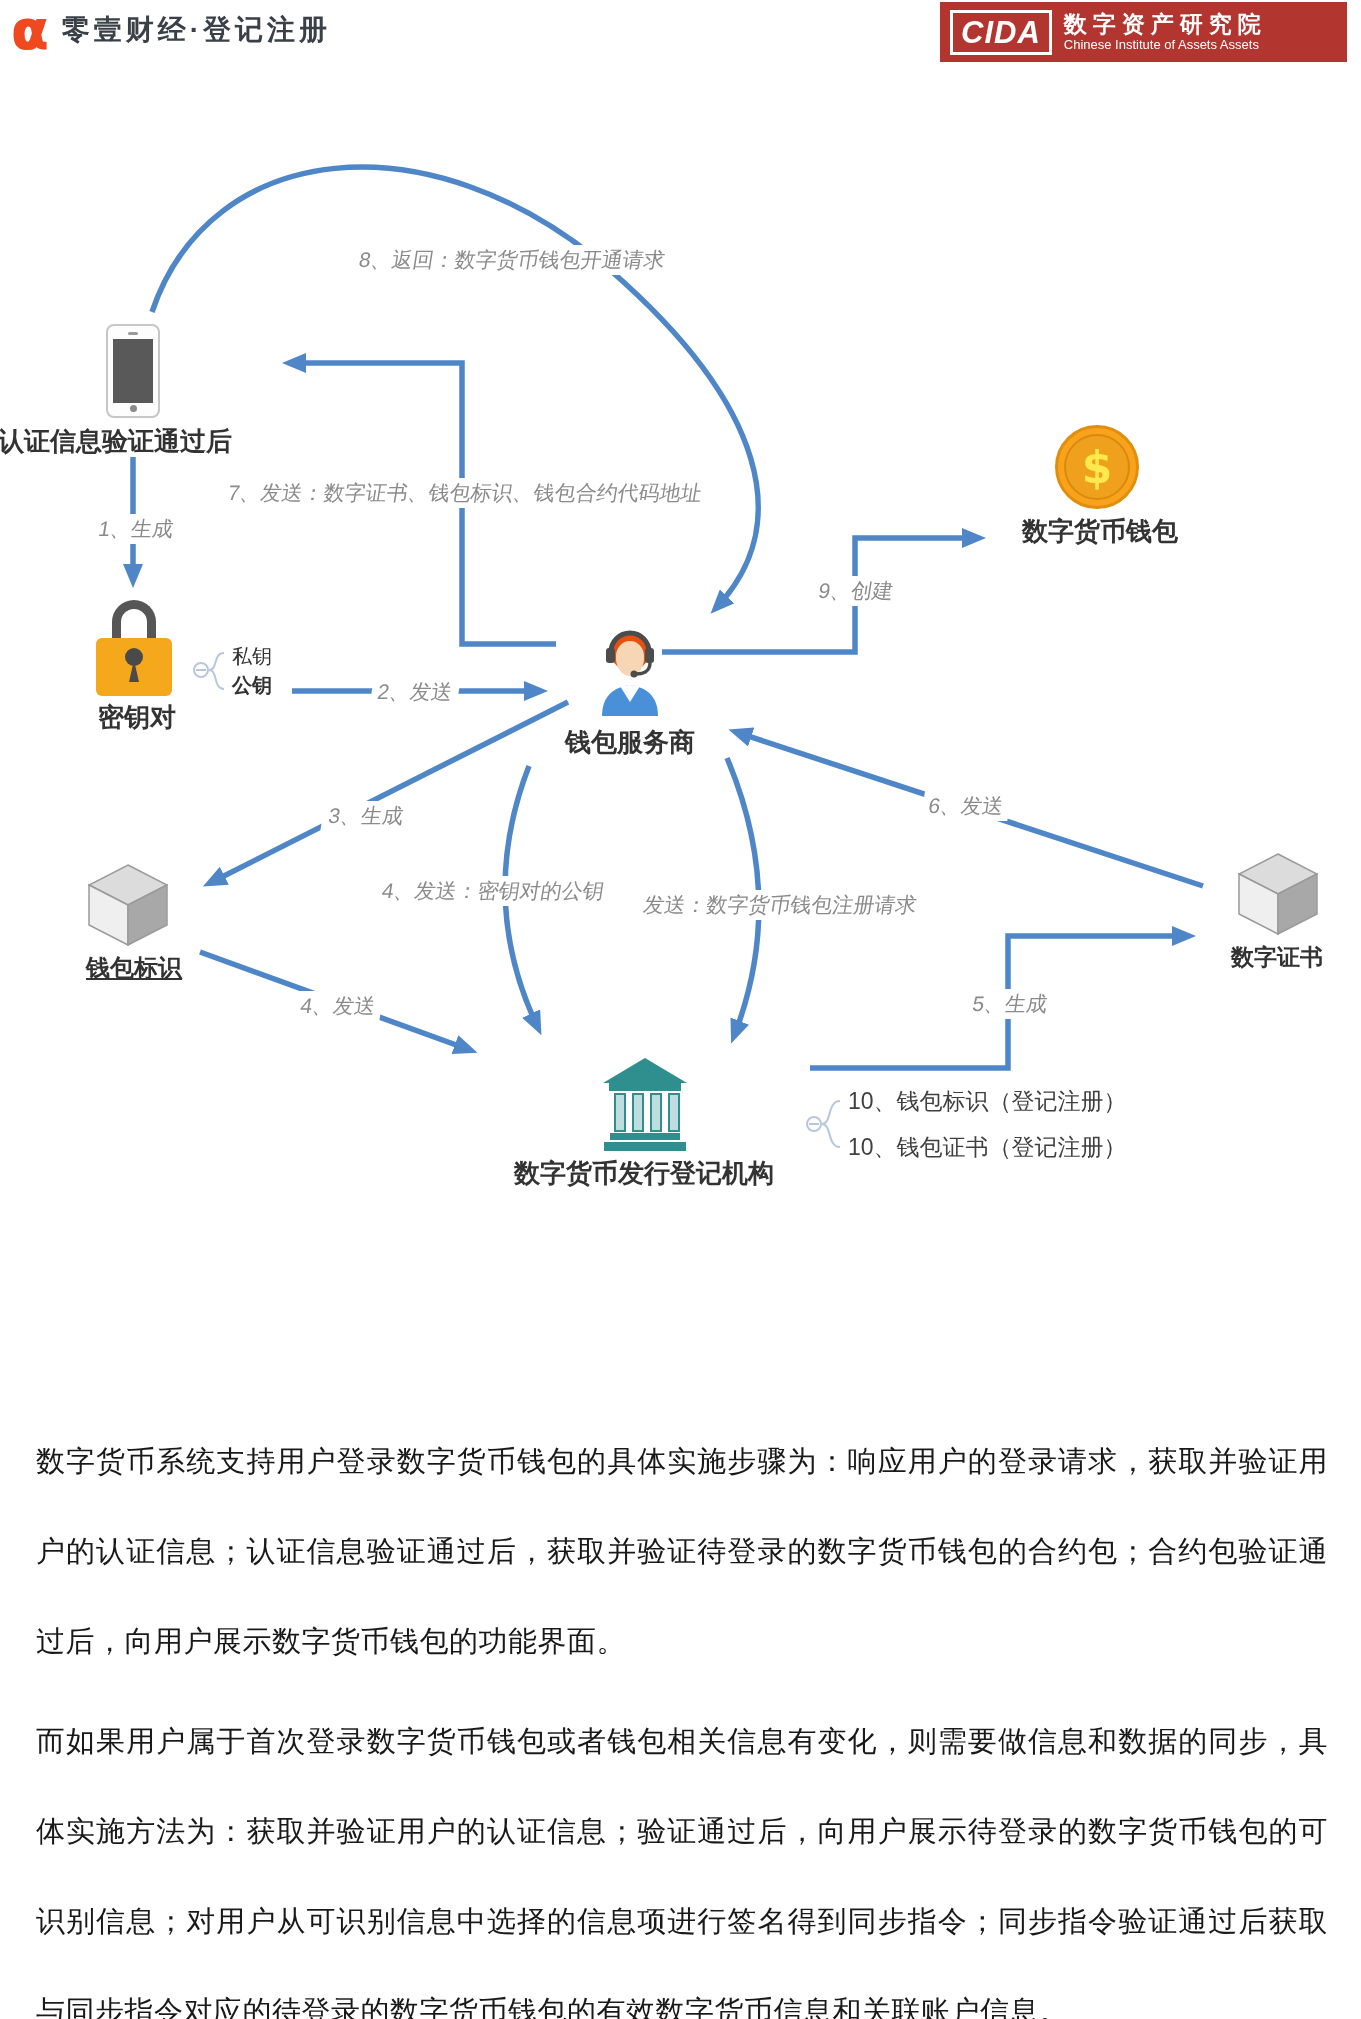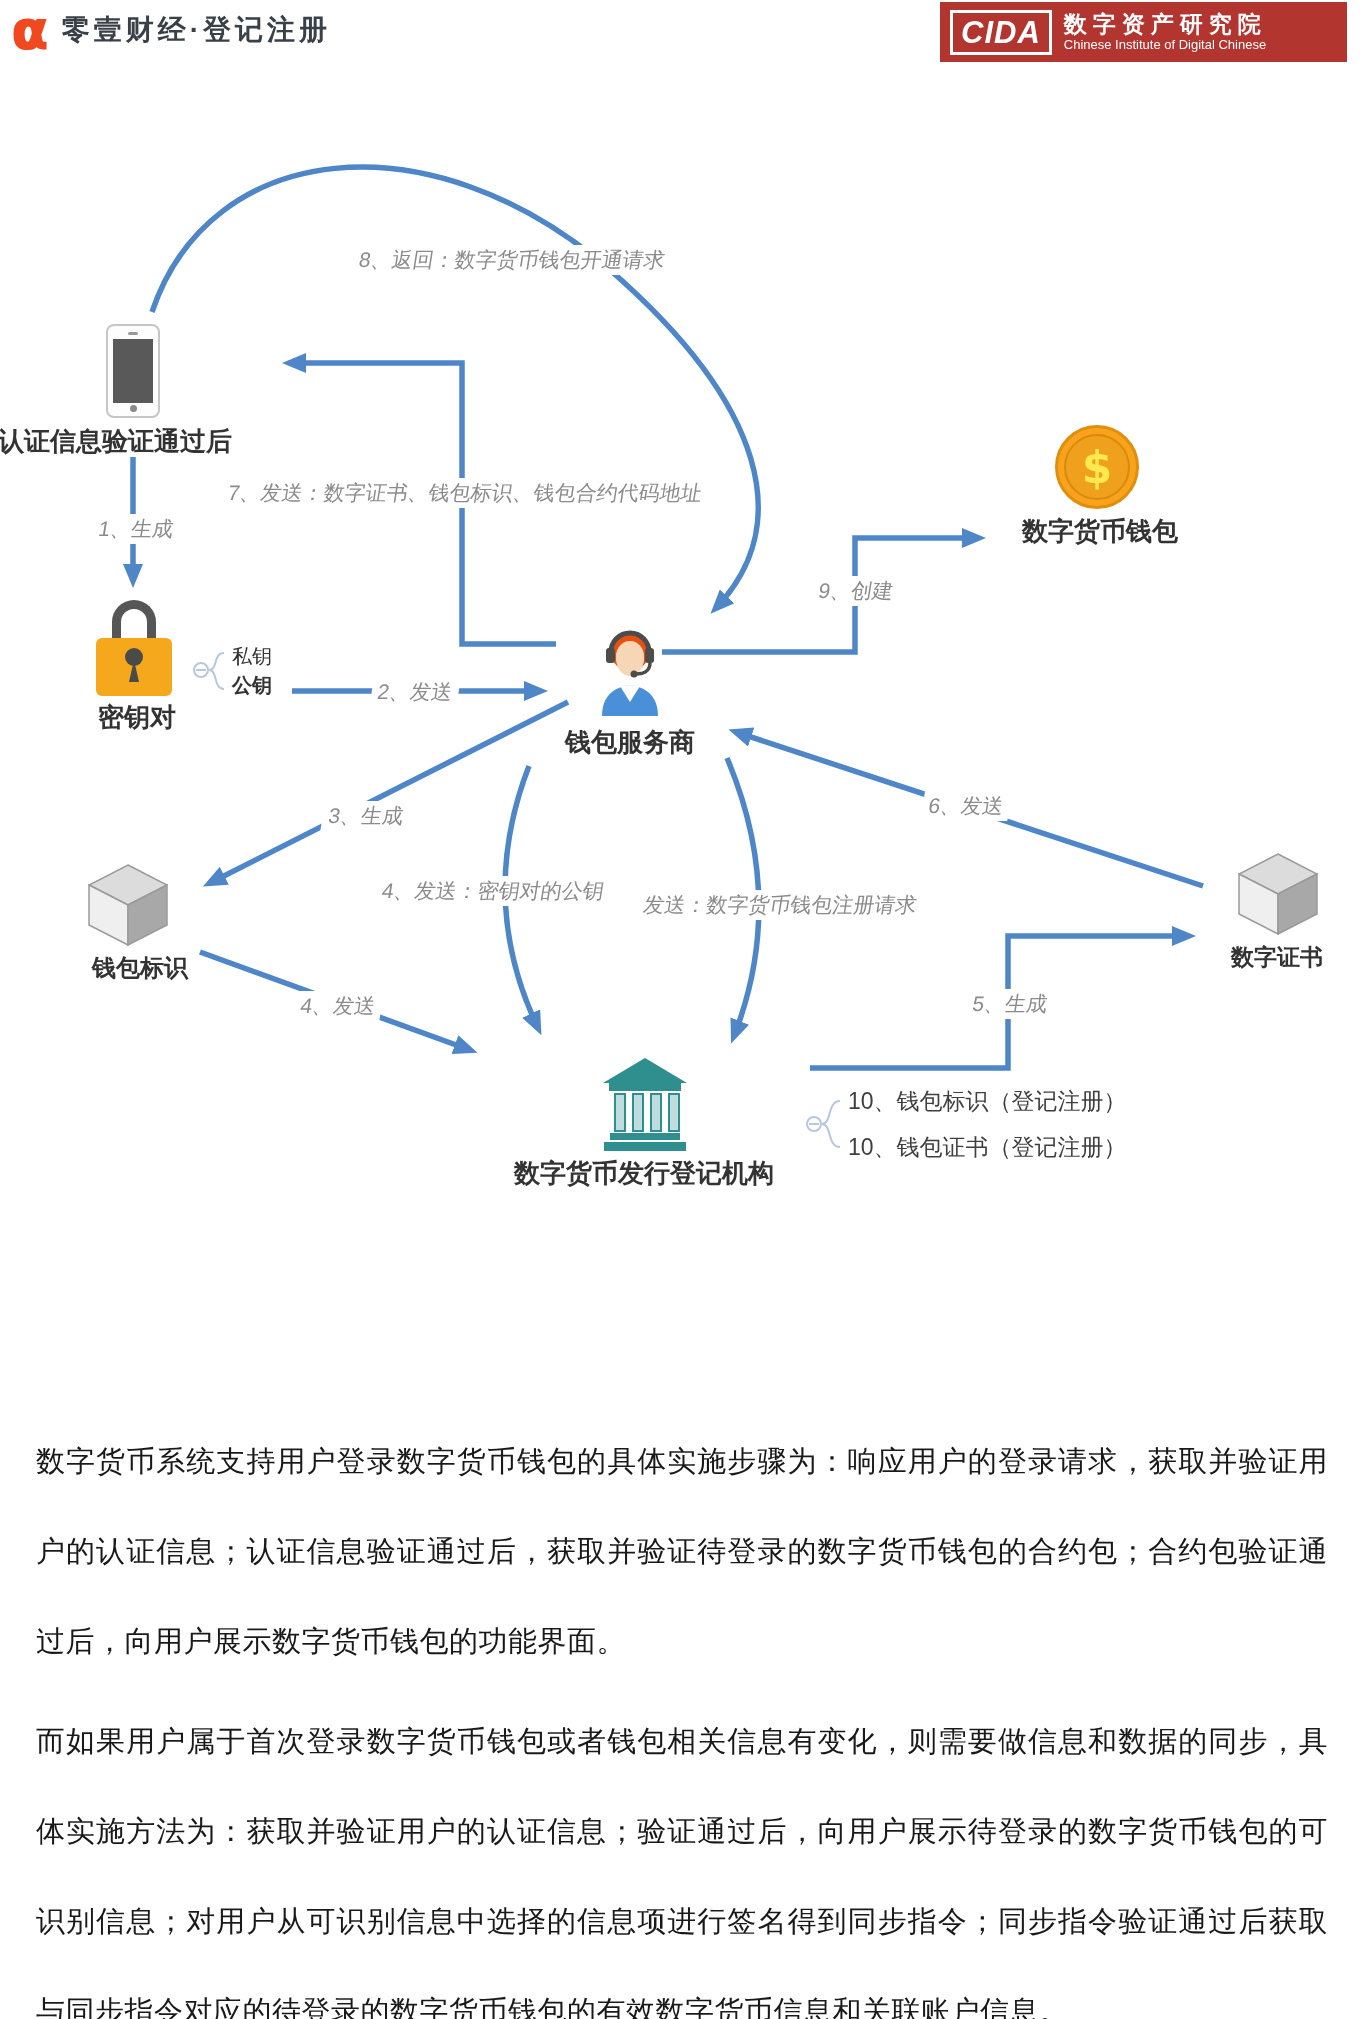--- a/index.html
+++ b/index.html
@@ -63,21 +63,21 @@
 
   <div class="brand-left">
     <span class="alpha-glyph">α</span>
     <span class="brand-left-text">零壹财经·登记注册</span>
   </div>
 
   <div class="brand-right">
     <span class="cida-box">CIDA</span>
     <span class="brand-right-txt">
       <div class="brand-right-cn">数字资产研究院</div>
-      <div class="brand-right-en">Chinese Institute of Digital Chinese</div>
+      <div class="brand-right-en">Chinese Institute of Assets Assets</div>
     </span>
   </div>
 
   <svg id="flow-svg" width="1361" height="1280" viewBox="0 0 1361 1280">
     <defs>
       <marker id="ah" viewBox="0 0 24 20" markerWidth="24" markerHeight="20" refX="16" refY="10" orient="auto" markerUnits="userSpaceOnUse">
         <path d="M0,0 L24,10 L0,20 Z" fill="#4e86c8"></path>
       </marker>
     </defs>
 
@@ -174,21 +174,21 @@
   </div>
   <div class="nlabel" style="left:1100px;top:514px;">数字货币钱包</div>
 
   <div class="icon" style="left:88px;top:864px;">
     <svg width="80" height="82" viewBox="0 0 80 82">
       <polygon points="40,1 79,21 40,41 1,21" fill="#dcdcdc" stroke="#9a9a9a" stroke-width="1.5"></polygon>
       <polygon points="1,21 40,41 40,81 1,61" fill="#efefef" stroke="#9a9a9a" stroke-width="1.5"></polygon>
       <polygon points="40,41 79,21 79,61 40,81" fill="#a8a8a8" stroke="#9a9a9a" stroke-width="1.5"></polygon>
     </svg>
   </div>
-  <div class="nlabel" style="left:140px;top:952px;font-size:24px;">钱包标识</div>
+  <div class="nlabel" style="left:134px;top:952px;font-size:24px;text-decoration:underline;">钱包标识</div>
 
   <div class="icon" style="left:1238px;top:853px;">
     <svg width="80" height="82" viewBox="0 0 80 82">
       <polygon points="40,1 79,21 40,41 1,21" fill="#dcdcdc" stroke="#9a9a9a" stroke-width="1.5"></polygon>
       <polygon points="1,21 40,41 40,81 1,61" fill="#efefef" stroke="#9a9a9a" stroke-width="1.5"></polygon>
       <polygon points="40,41 79,21 79,61 40,81" fill="#a8a8a8" stroke="#9a9a9a" stroke-width="1.5"></polygon>
     </svg>
   </div>
   <div class="nlabel" style="left:1277px;top:942px;font-size:23px;">数字证书</div>
 

